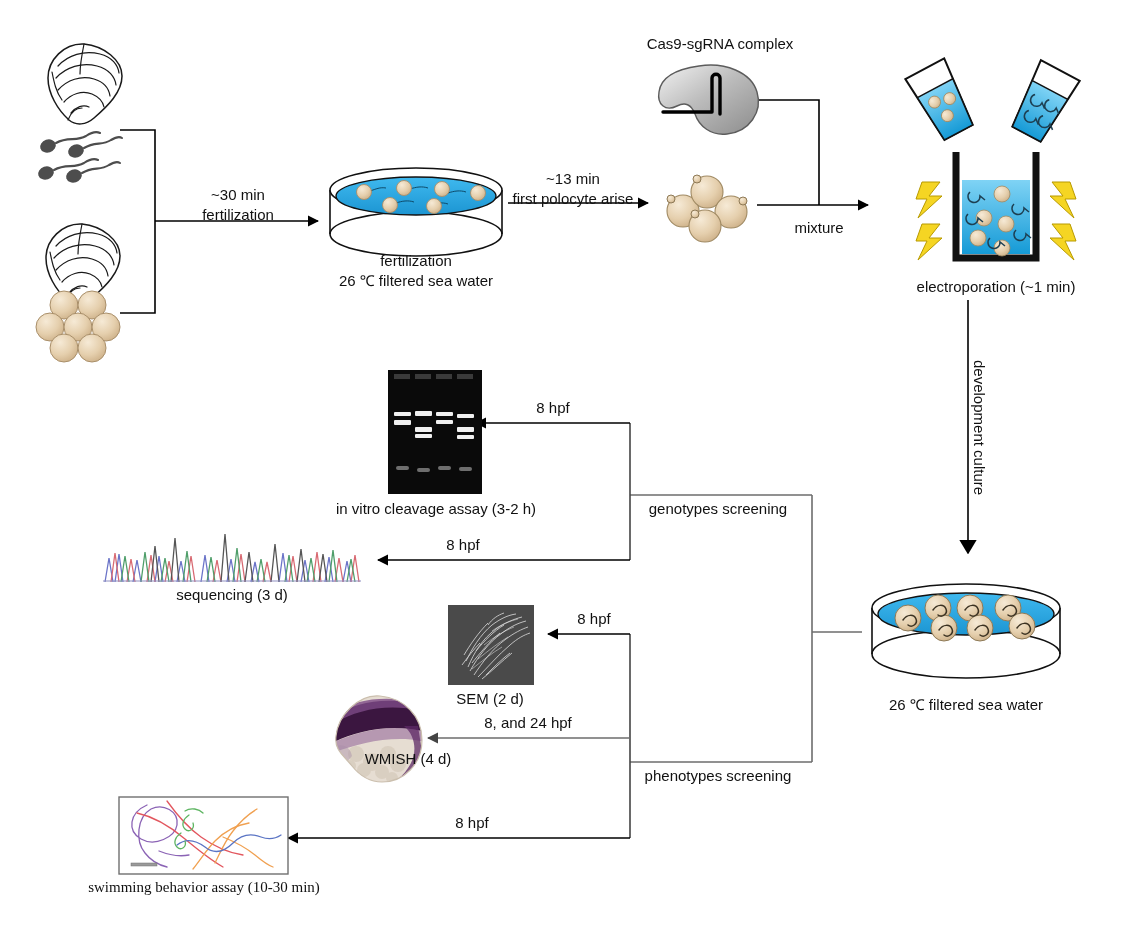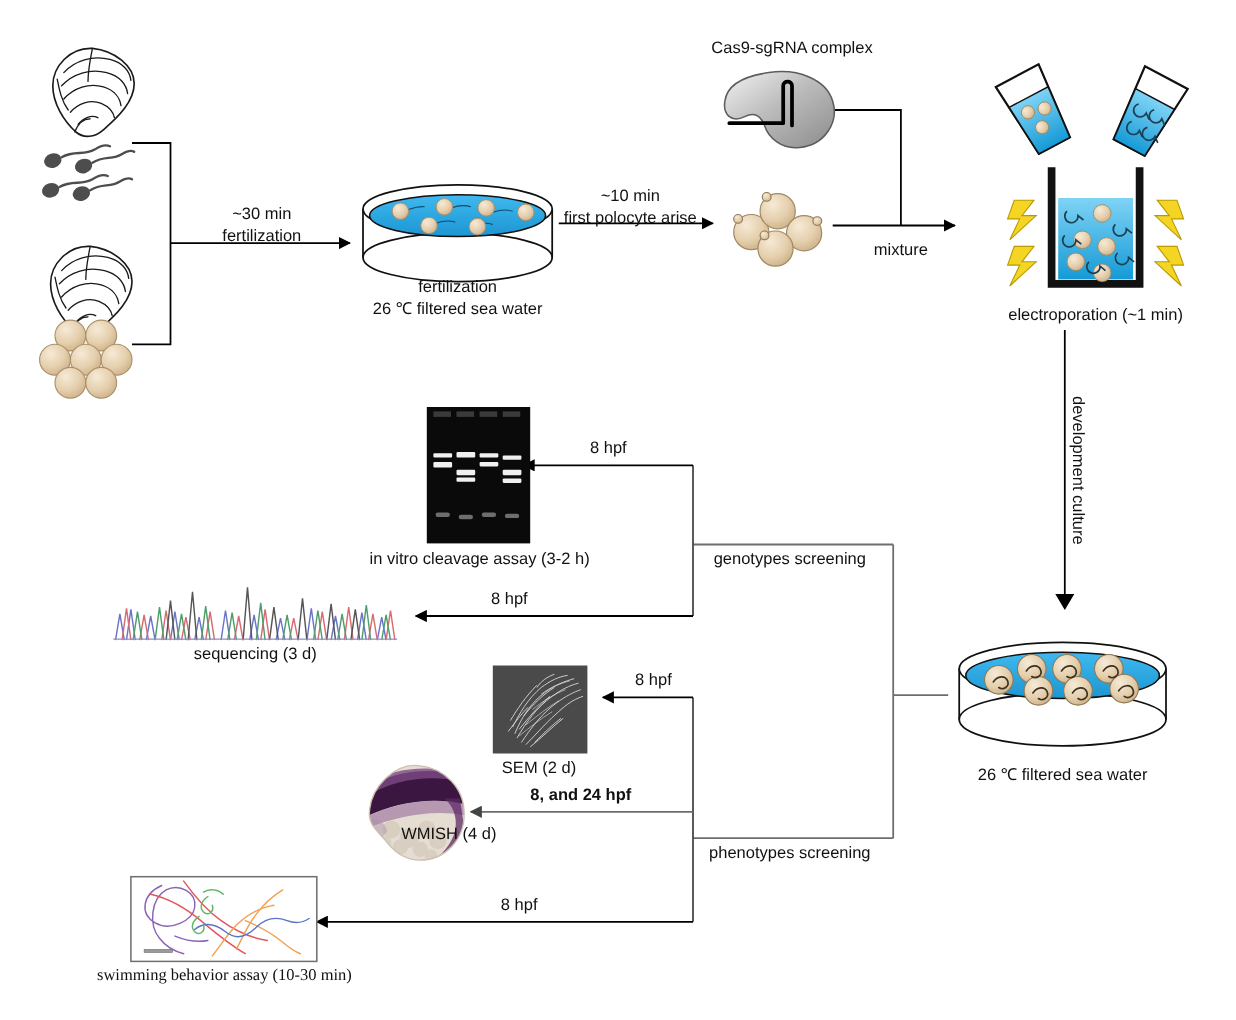--- a/index.html
+++ b/index.html
@@ -387,29 +387,29 @@
     <g>
       <rect x="12" y="66" width="26" height="3" fill="#9a9a9a"></rect>
       <rect x="12" y="66" width="26" height="3" fill="none" stroke="#6f6f6f" stroke-width="0.5"></rect>
     </g>
   </svg>
   <div class="lbl ctr" style="left:204px;top:878px;font-family:Liberation Serif, serif;">swimming behavior assay (10-30 min)</div>
 
   <div class="lbl ctr" style="left:238px;top:186px;">~30 min</div>
   <div class="lbl ctr" style="left:238px;top:206px;">fertilization</div>
 
-  <div class="lbl ctr" style="left:573px;top:170px;">~10 min</div>
+  <div class="lbl ctr" style="left:573px;top:170px;">~13 min</div>
   <div class="lbl ctr" style="left:573px;top:190px;">first polocyte arise</div>
 
   <div class="lbl ctr" style="left:819px;top:219px;">mixture</div>
 
   <div class="lbl vert" style="left:988px;top:360px;transform:rotate(90deg);">development culture</div>
 
   <div class="lbl ctr" style="left:718px;top:500px;">genotypes screening</div>
   <div class="lbl ctr" style="left:718px;top:767px;">phenotypes screening</div>
 
   <div class="lbl ctr" style="left:553px;top:399px;">8 hpf</div>
   <div class="lbl ctr" style="left:463px;top:536px;">8 hpf</div>
   <div class="lbl ctr" style="left:594px;top:610px;">8 hpf</div>
-  <div class="lbl ctr" style="left:528px;top:714px;font-weight:bold;">8, and 24 hpf</div>
+  <div class="lbl ctr" style="left:528px;top:714px;">8, and 24 hpf</div>
   <div class="lbl ctr" style="left:472px;top:814px;">8 hpf</div>
 
 </div>
 
 </body></html>

